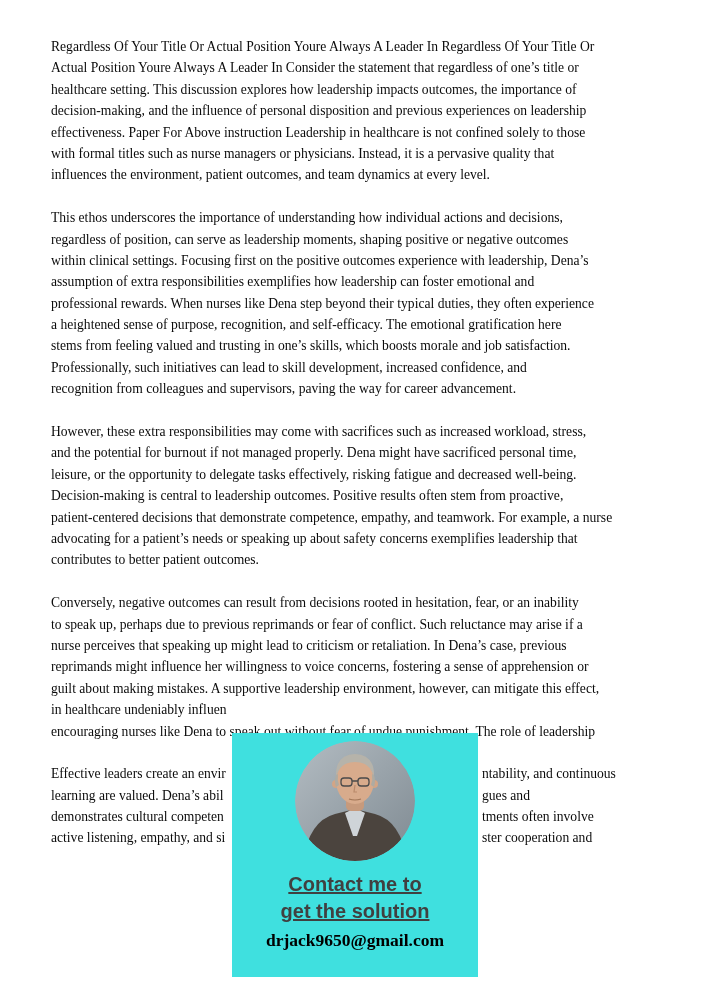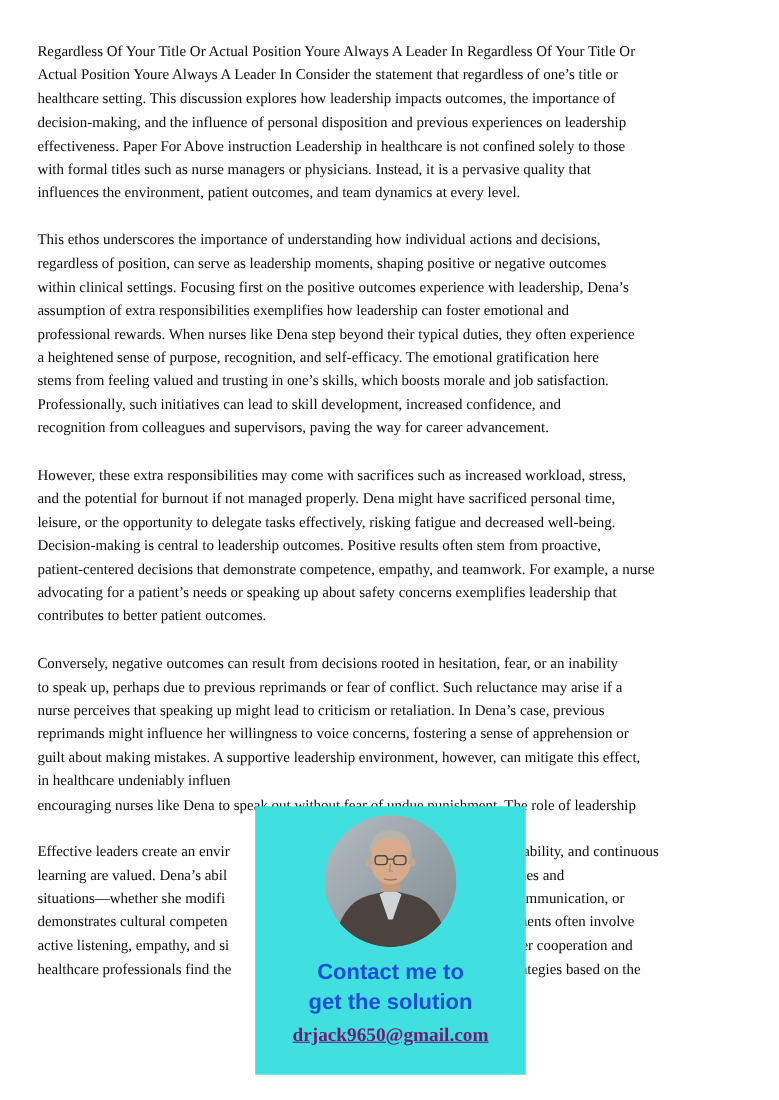--- a/index.html
+++ b/index.html
@@ -8,21 +8,21 @@
     width: 708px;
     height: 1000px;
     background: #ffffff;
     position: relative;
     overflow: hidden;
     font-family: "Liberation Serif", serif;
     color: #0a0a0a;
   }
   .doc {
     position: absolute;
-    left: 34px;
+    left: 51px;
     top: 36px;
     width: 620px;
     font-size: 13.6px;
   }
   .para { margin: 0 0 21.4px 0; }
   .para:last-child { margin-bottom: 0; }
   .line {
     height: 21.4px;
     line-height: 21.4px;
     white-space: pre;
@@ -112,24 +112,22 @@
       <div class="line">to speak up, perhaps due to previous reprimands or fear of conflict. Such reluctance may arise if a</div>
       <div class="line">nurse perceives that speaking up might lead to criticism or retaliation. In Dena’s case, previous</div>
       <div class="line">reprimands might influence her willingness to voice concerns, fostering a sense of apprehension or</div>
       <div class="line">guilt about making mistakes. A supportive leadership environment, however, can mitigate this effect,</div>
       <div class="line">in healthcare undeniably influen</div>
       <div class="line">encouraging nurses like Dena to speak out without fear of undue punishment. The role of leadership</div>
     </div>
     <div class="para">
       <div class="line"><span class="frag-left">Effective leaders create an envir</span><span class="frag-right">ntability, and continuous</span></div>
       <div class="line"><span class="frag-left">learning are valued. Dena’s abil</span><span class="frag-right">gues and</span></div>
-      <div class="line"><span class="frag-left">situations—whether she modifi</span><span class="frag-right">communication, or</span></div>
       <div class="line"><span class="frag-left">demonstrates cultural competen</span><span class="frag-right">tments often involve</span></div>
       <div class="line"><span class="frag-left">active listening, empathy, and si</span><span class="frag-right">ster cooperation and</span></div>
-      <div class="line"><span class="frag-left">healthcare professionals find the</span><span class="frag-right">trategies based on the</span></div>
     </div>
   </div>
 
 <div class="overlay" style="background: rgb(63, 224, 223);">
   <div class="photo">
     <svg viewBox="0 0 120 120" xmlns="http://www.w3.org/2000/svg">
       <defs>
         <linearGradient id="bgGrad" x1="0" y1="0" x2="1" y2="1">
           <stop offset="0" stop-color="#b3bcc2"></stop>
           <stop offset="1" stop-color="#7f8a92"></stop>
@@ -158,18 +156,18 @@
 
         <rect x="46" y="37" width="11" height="8" rx="3" fill="none" stroke="#4a4a4a" stroke-width="1.3"></rect>
         <rect x="63" y="37" width="11" height="8" rx="3" fill="none" stroke="#4a4a4a" stroke-width="1.3"></rect>
         <line x1="57" y1="40" x2="63" y2="40" stroke="#4a4a4a" stroke-width="1.3"></line>
 
         <path d="M60,44 L59,51 L62,51" fill="none" stroke="#b98a6b" stroke-width="1.2"></path>
         <path d="M54,58 Q60,60 66,58" fill="none" stroke="#a07455" stroke-width="1.2"></path>
       </g>
     </svg>
   </div>
-  <div class="headline" style="color: #1d4ed8;">
+  <div class="headline" style="color: #404040; text-decoration: underline;">
     <div>Contact me to</div>
     <div>get the solution</div>
   </div>
-  <div class="email" style="color: #701a75; text-decoration: underline;">drjack9650@gmail.com</div>
+  <div class="email" style="color: #000000;">drjack9650@gmail.com</div>
 </div>
 
 </body></html>

